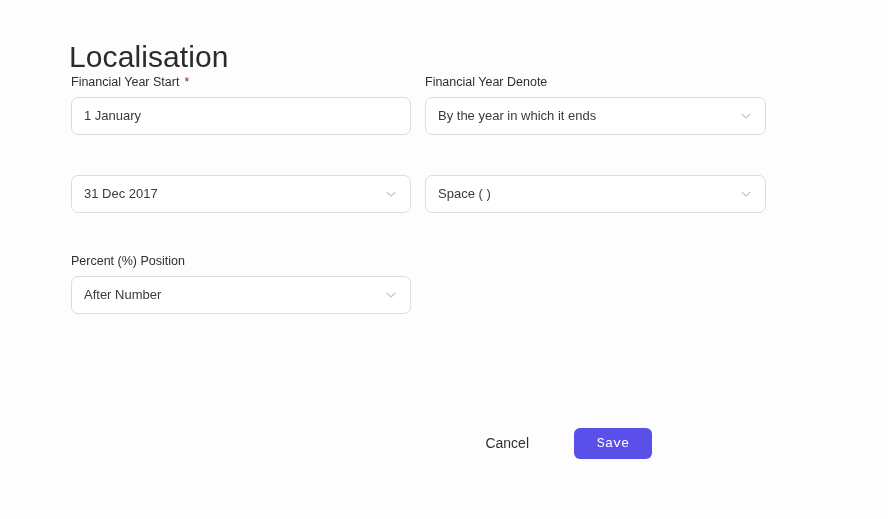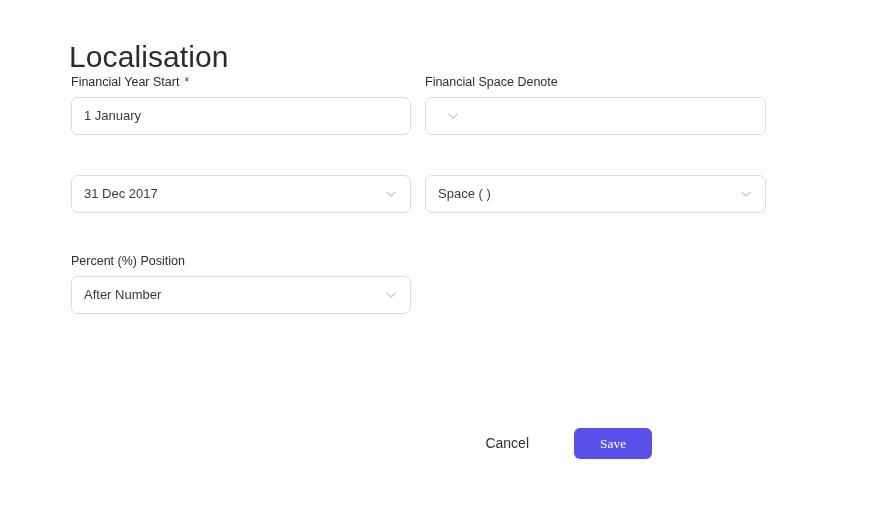--- a/index.html
+++ b/index.html
@@ -129,21 +129,21 @@
   }
   .btn-save {
     display: inline-flex;
     align-items: center;
     justify-content: center;
     width: 78px;
     height: 31px;
     background: #5b4fe9;
     border: none;
     border-radius: 6px;
-    font-family: Liberation Serif, serif;
+    font-family: Liberation Mono, monospace;
     font-size: 13.5px;
     color: #ffffff;
     cursor: pointer;
     white-space: nowrap;
   }
 </style>
 </head>
 <body>
 
 <div class="page">
@@ -158,23 +158,24 @@
         <label class="field-label">
           <span>Financial Year Start</span><span class="req-star">*</span>
         </label>
         <div class="control">
           <span class="control-value">1 January</span>
         </div>
       </div>
 
       <div class="field right">
         <label class="field-label">
-          <span>Financial Space Denote</span>
+          <span>Financial Year Denote</span>
         </label>
         <div class="control">
+          <span class="control-value">By the year in which it ends</span>
           <span class="chevron">
             <svg viewBox="0 0 14 14" fill="none" xmlns="http://www.w3.org/2000/svg">
               <path d="M3 5.2 L7 9 L11 5.2" stroke="currentColor" stroke-width="1.2" stroke-linecap="round" stroke-linejoin="round"></path>
             </svg>
           </span>
         </div>
       </div>
 
     </div>
 

